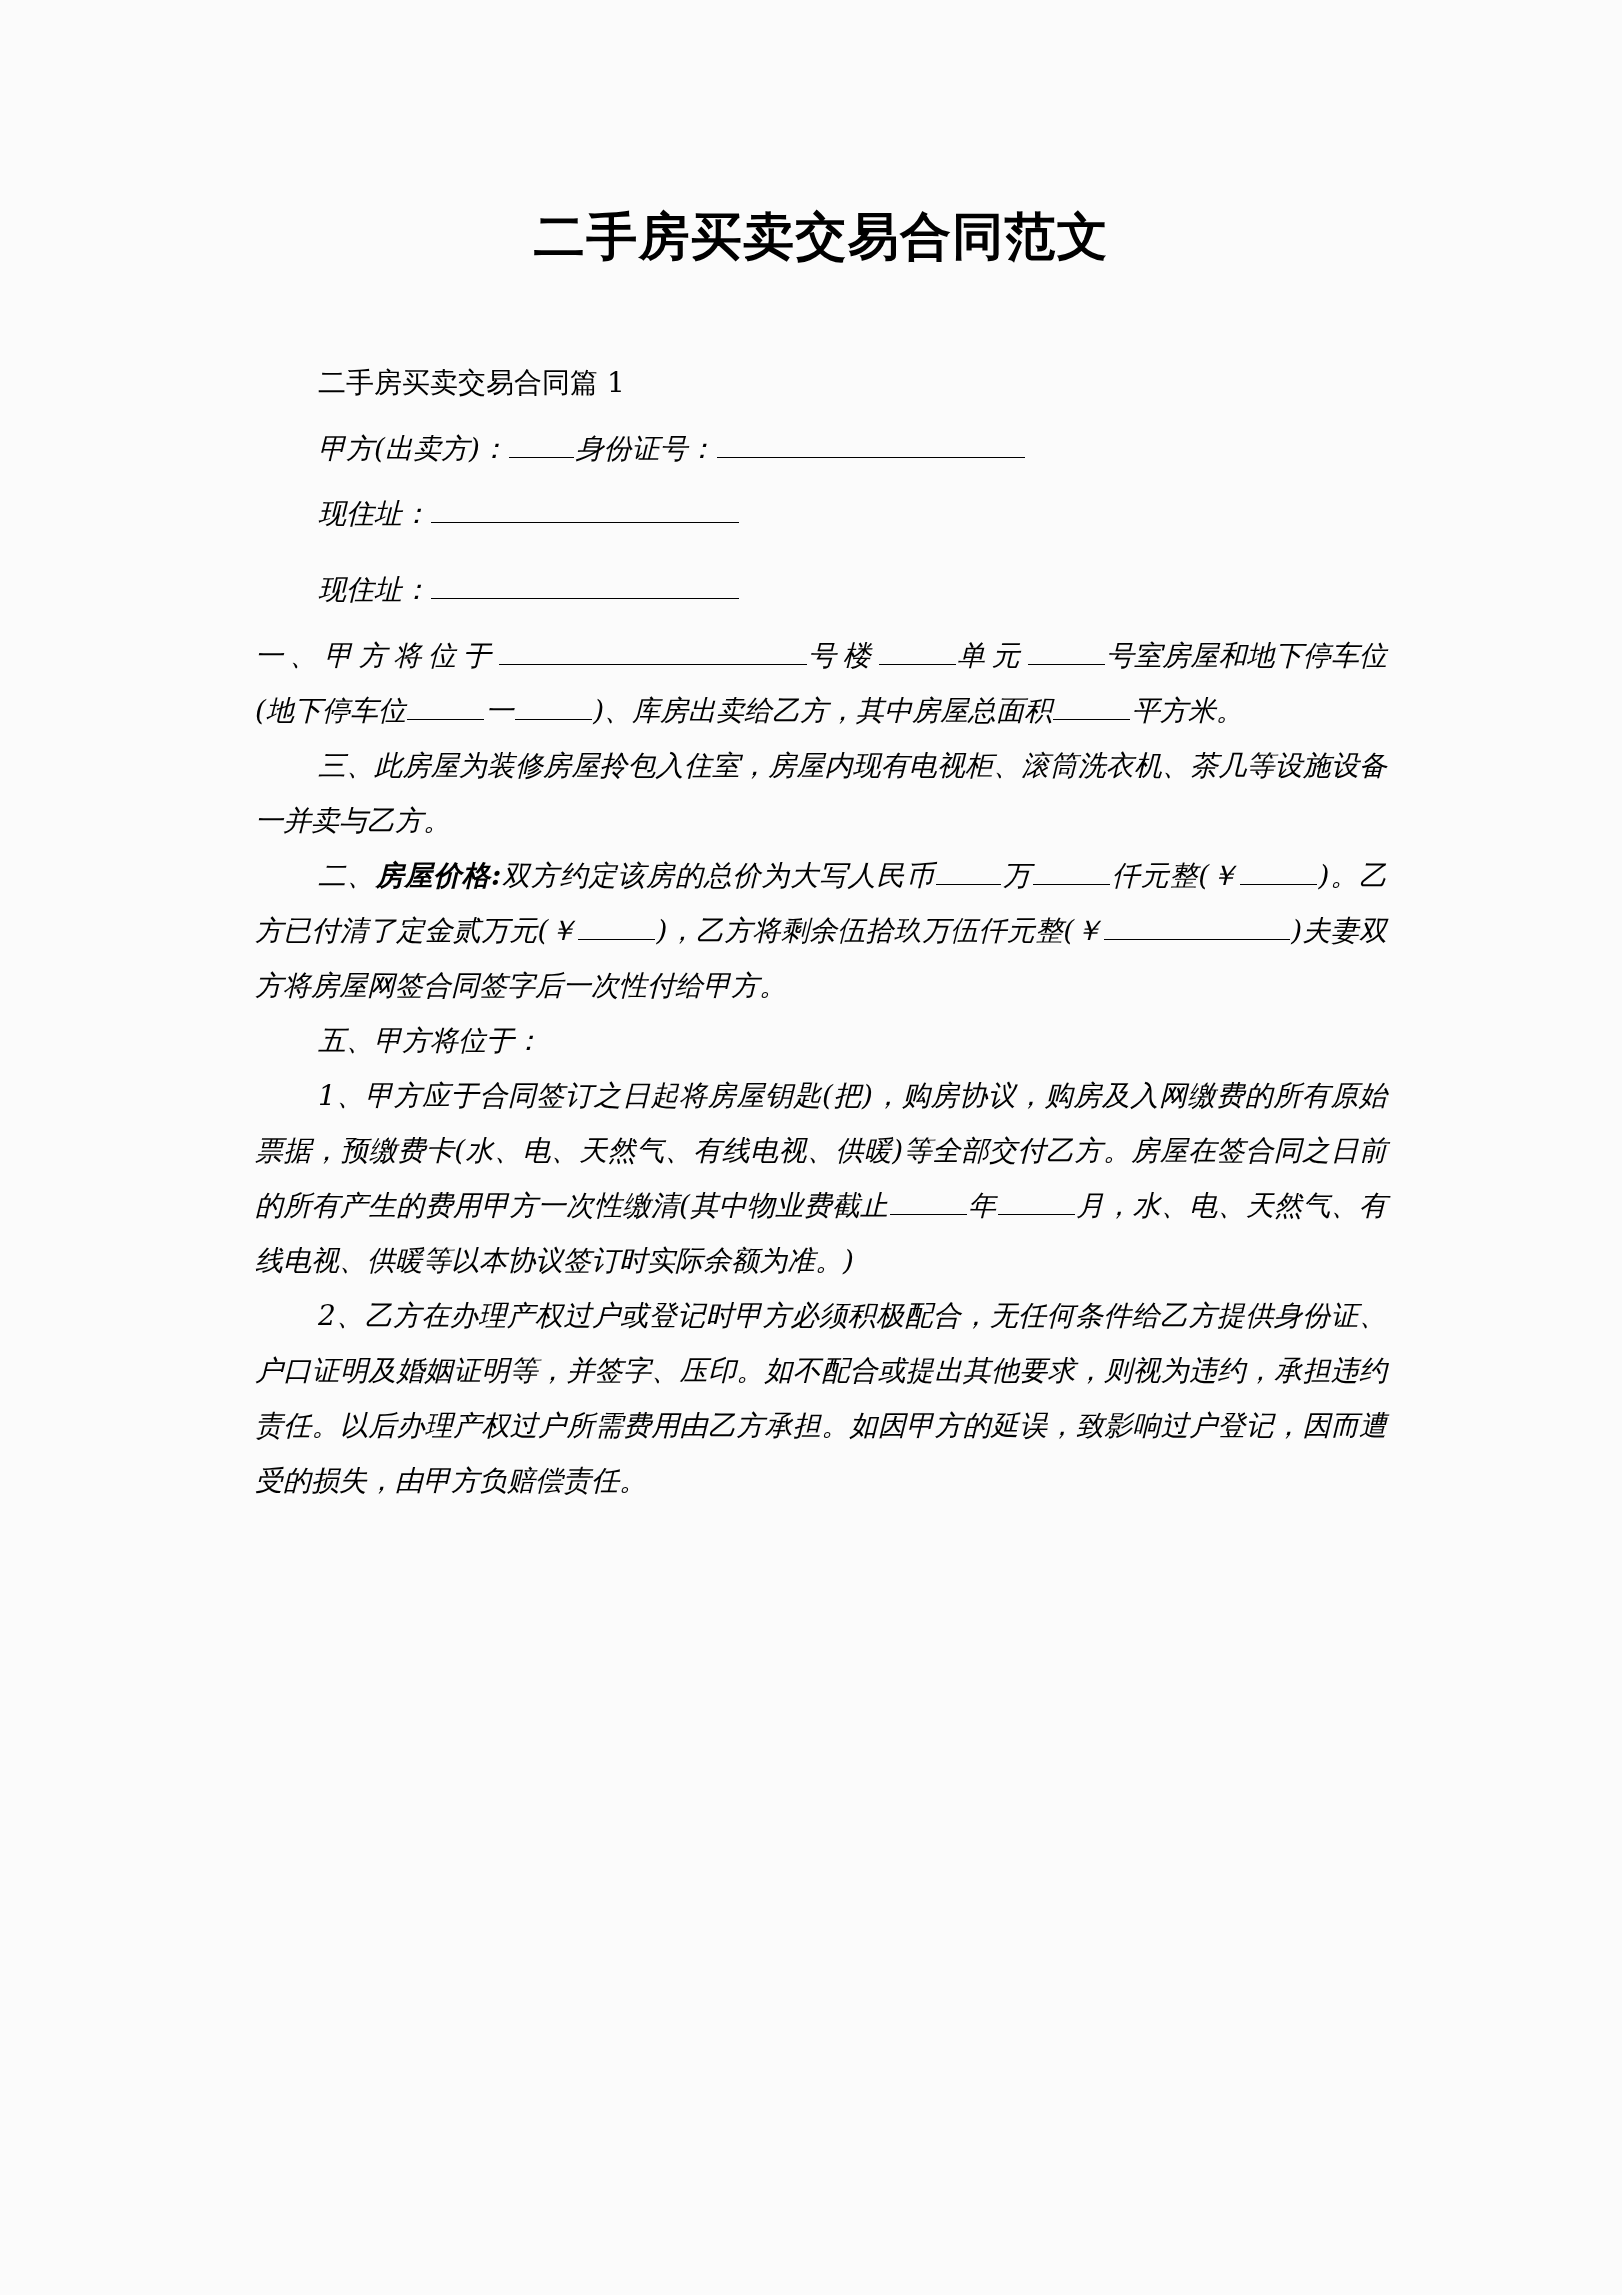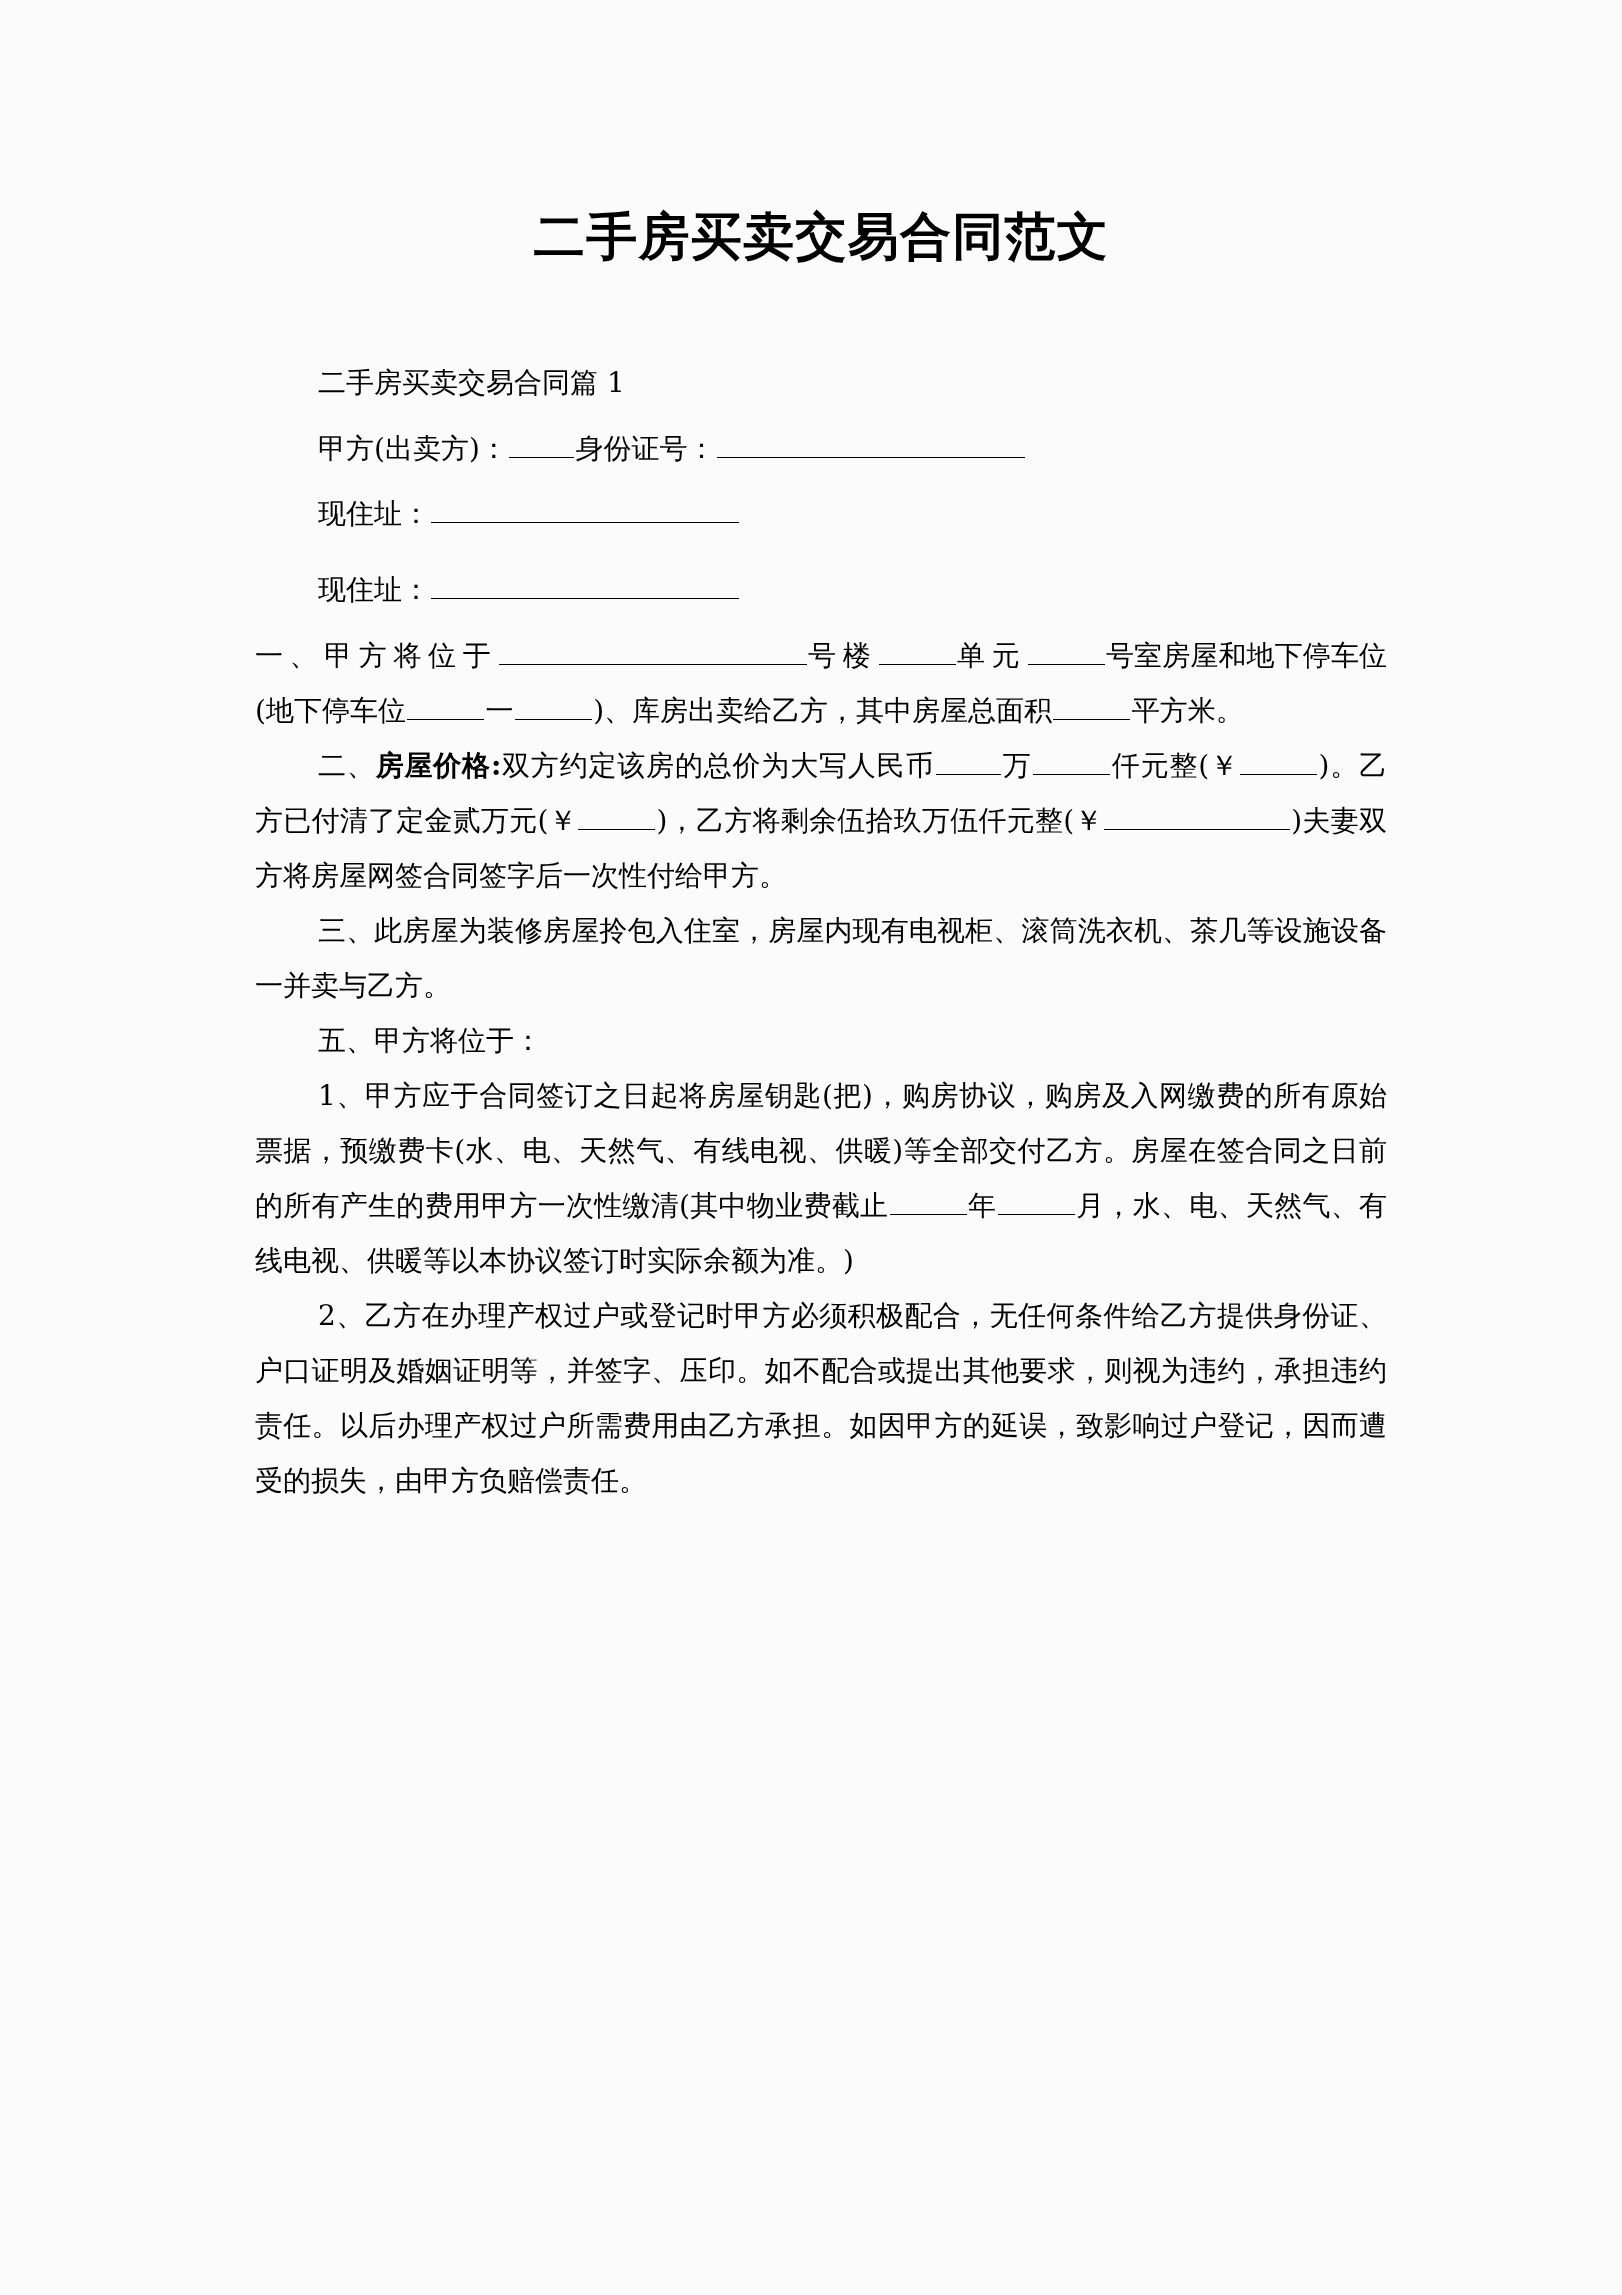--- a/index.html
+++ b/index.html
@@ -45,20 +45,21 @@
     width: 1132px;
   }
 
   .p {
     font-size: 28px;
     line-height: 55px;
     text-align: justify;
     text-justify: inter-ideograph;
     margin: 0 0 0 0;
     word-break: break-all;
+    font-style: italic;
   }
 
   .p.indent {
     text-indent: 63px;
   }
 
   .sub-head {
     font-size: 28px;
     line-height: 55px;
     margin: 0;
@@ -113,23 +114,23 @@
 
     <div class="gap-s"></div>
 
     <p class="p indent"><span>现住址：</span><span class="blank b-long"></span></p>
 
     <div class="gap-s"></div>
 
 
     <p class="p"><span class="spread">一、</span><span class="spread">甲方将位于</span><span class="blank b-long"></span><span class="spread">号楼</span><span class="blank b-md"></span><span class="spread">单元</span><span class="blank b-md"></span><span>号室房屋和地下停车位(地下停车位</span><span class="blank b-md"></span><span>一</span><span class="blank b-md"></span><span>)、库房出卖给乙方，其中房屋总面积</span><span class="blank b-md"></span><span>平方米。</span></p>
 
+    <p class="p indent"><span>三、</span><span>此房屋为装修房屋拎包入住室，房屋内现有电视柜、滚筒洗衣机、茶几等设施设备一并卖与乙方。</span></p>
+
     <p class="p indent"><span>二、</span><b class="bold">房屋价格:</b><span>双方约定该房的总价为大写人民币</span><span class="blank b-sm"></span><span>万</span><span class="blank b-md"></span><span>仟元整(￥</span><span class="blank b-md"></span><span>)。乙方已付清了定金贰万元(￥</span><span class="blank b-md"></span><span>)，乙方将剩余伍拾玖万伍仟元整(￥</span><span class="blank b-xl"></span><span>)夫妻双方将房屋网签合同签字后一次性付给甲方。</span></p>
-
-    <p class="p indent"><span>三、</span><span>此房屋为装修房屋拎包入住室，房屋内现有电视柜、滚筒洗衣机、茶几等设施设备一并卖与乙方。</span></p>
 
 
     <p class="p indent"><span>五、</span><span>甲方将位于：</span></p>
 
     <p class="p indent"><span>1、</span><span>甲方应于合同签订之日起将房屋钥匙(把)，购房协议，购房及入网缴费的所有原始票据，预缴费卡(水、电、天然气、有线电视、供暖)等全部交付乙方。房屋在签合同之日前的所有产生的费用甲方一次性缴清(其中物业费截止</span><span class="blank b-md"></span><span>年</span><span class="blank b-md"></span><span>月，水、电、天然气、有线电视、供暖等以本协议签订时实际余额为准。)</span></p>
 
     <p class="p indent"><span>2、</span><span>乙方在办理产权过户或登记时甲方必须积极配合，无任何条件给乙方提供身份证、户口证明及婚姻证明等，并签字、压印。如不配合或提出其他要求，则视为违约，承担违约责任。以后办理产权过户所需费用由乙方承担。如因甲方的延误，致影响过户登记，因而遭受的损失，由甲方负赔偿责任。</span></p>
 
   </div>
 </div>

